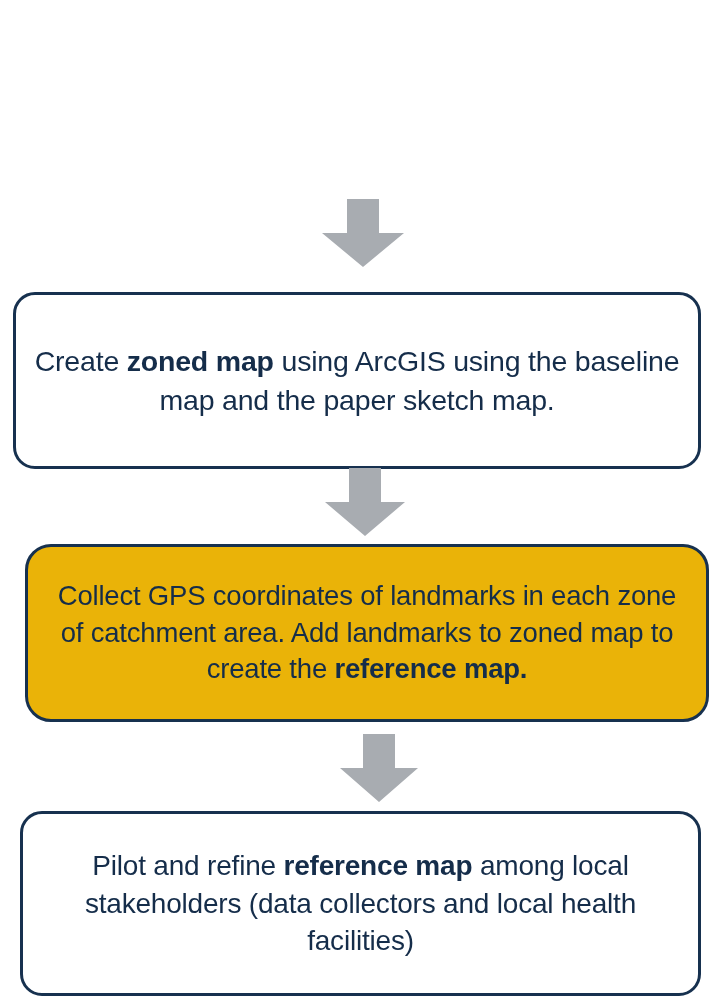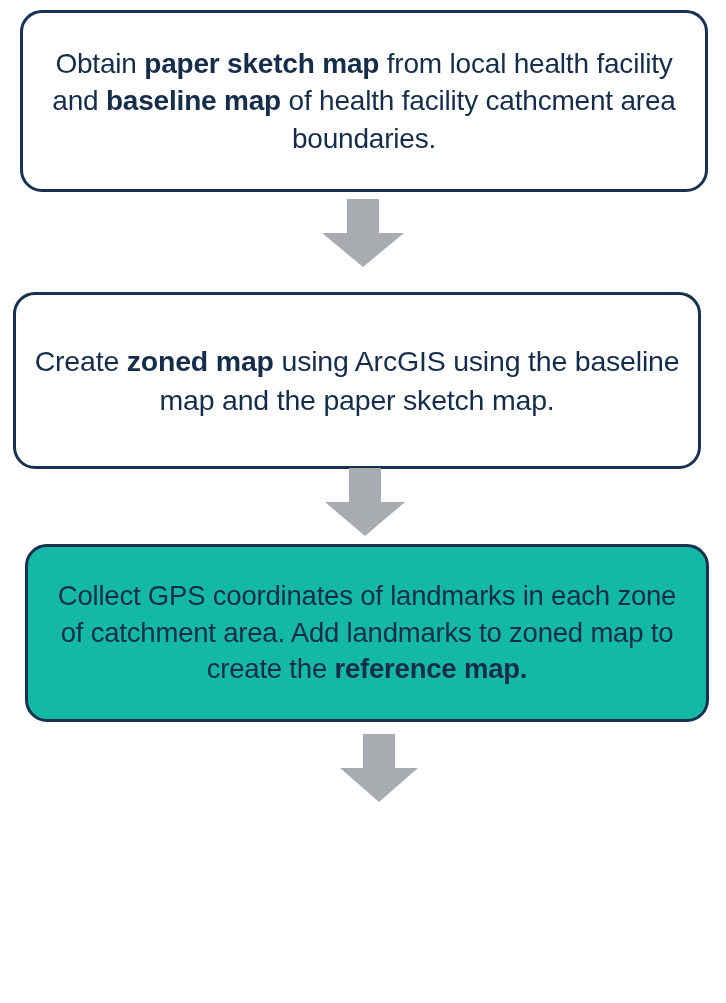--- a/index.html
+++ b/index.html
@@ -65,44 +65,44 @@
 
   #arrow-1 { left: 322px; top: 199px; width: 82px; height: 68px; }
   #arrow-2 { left: 325px; top: 468px; width: 80px; height: 68px; }
   #arrow-3 { left: 340px; top: 734px; width: 78px; height: 68px; }
 </style>
 </head>
 <body style="background: rgb(255, 255, 255);">
 
 <div class="flow">
 
-  <div class="node" id="node-1" style="border-color: rgb(23, 49, 79); background: rgb(255, 255, 255);">
-    <div class="node-text" style="color: rgb(21, 45, 74);"><span>Obtain </span><b>paper sketch map</b><span> from local health facility and </span><b>baseline map</b><span> of health facility cathcment area boundaries.</span></div>
-  </div>
 
   <div class="arrow" id="arrow-1">
     <svg viewBox="0 0 82 68" width="82" height="68" aria-hidden="true">
       <polygon points="25,0 57,0 57,34 82,34 41,68 0,34 25,34" fill="#a8acb1"></polygon>
     </svg>
   </div>
 
   <div class="node" id="node-2" style="border-color: rgb(23, 49, 79); background: rgb(255, 255, 255);">
     <div class="node-text" style="color: rgb(21, 45, 74);"><span>Create </span><b>zoned map</b><span> using ArcGIS using the baseline map and the paper sketch map.</span></div>
   </div>
 
   <div class="arrow" id="arrow-2">
     <svg viewBox="0 0 80 68" width="80" height="68" aria-hidden="true">
       <polygon points="24,0 56,0 56,34 80,34 40,68 0,34 24,34" fill="#a8acb1"></polygon>
     </svg>
   </div>
 
-  <div class="node" id="node-3" style="border-color: rgb(23, 49, 79); background: #14b8a6;">
+  <div class="node" id="node-3" style="border-color: rgb(23, 49, 79); background: #eab308; border-radius: 26px;">
     <div class="node-text" style="color: rgb(21, 45, 74);"><span>Collect GPS coordinates of landmarks in each zone of catchment area. Add landmarks to zoned map to create the </span><b>reference map.</b></div>
   </div>
 
   <div class="arrow" id="arrow-3">
     <svg viewBox="0 0 78 68" width="78" height="68" aria-hidden="true">
       <polygon points="23,0 55,0 55,34 78,34 39,68 0,34 23,34" fill="#a8acb1"></polygon>
     </svg>
   </div>
 
+  <div class="node" id="node-4" style="border-color: rgb(23, 49, 79); background: rgb(255, 255, 255);">
+    <div class="node-text" style="color: rgb(21, 45, 74);"><span>Pilot and refine </span><b>reference map</b><span>  among local stakeholders (data collectors and local health facilities)</span></div>
+  </div>
 
 </div>
 
 </body></html>

